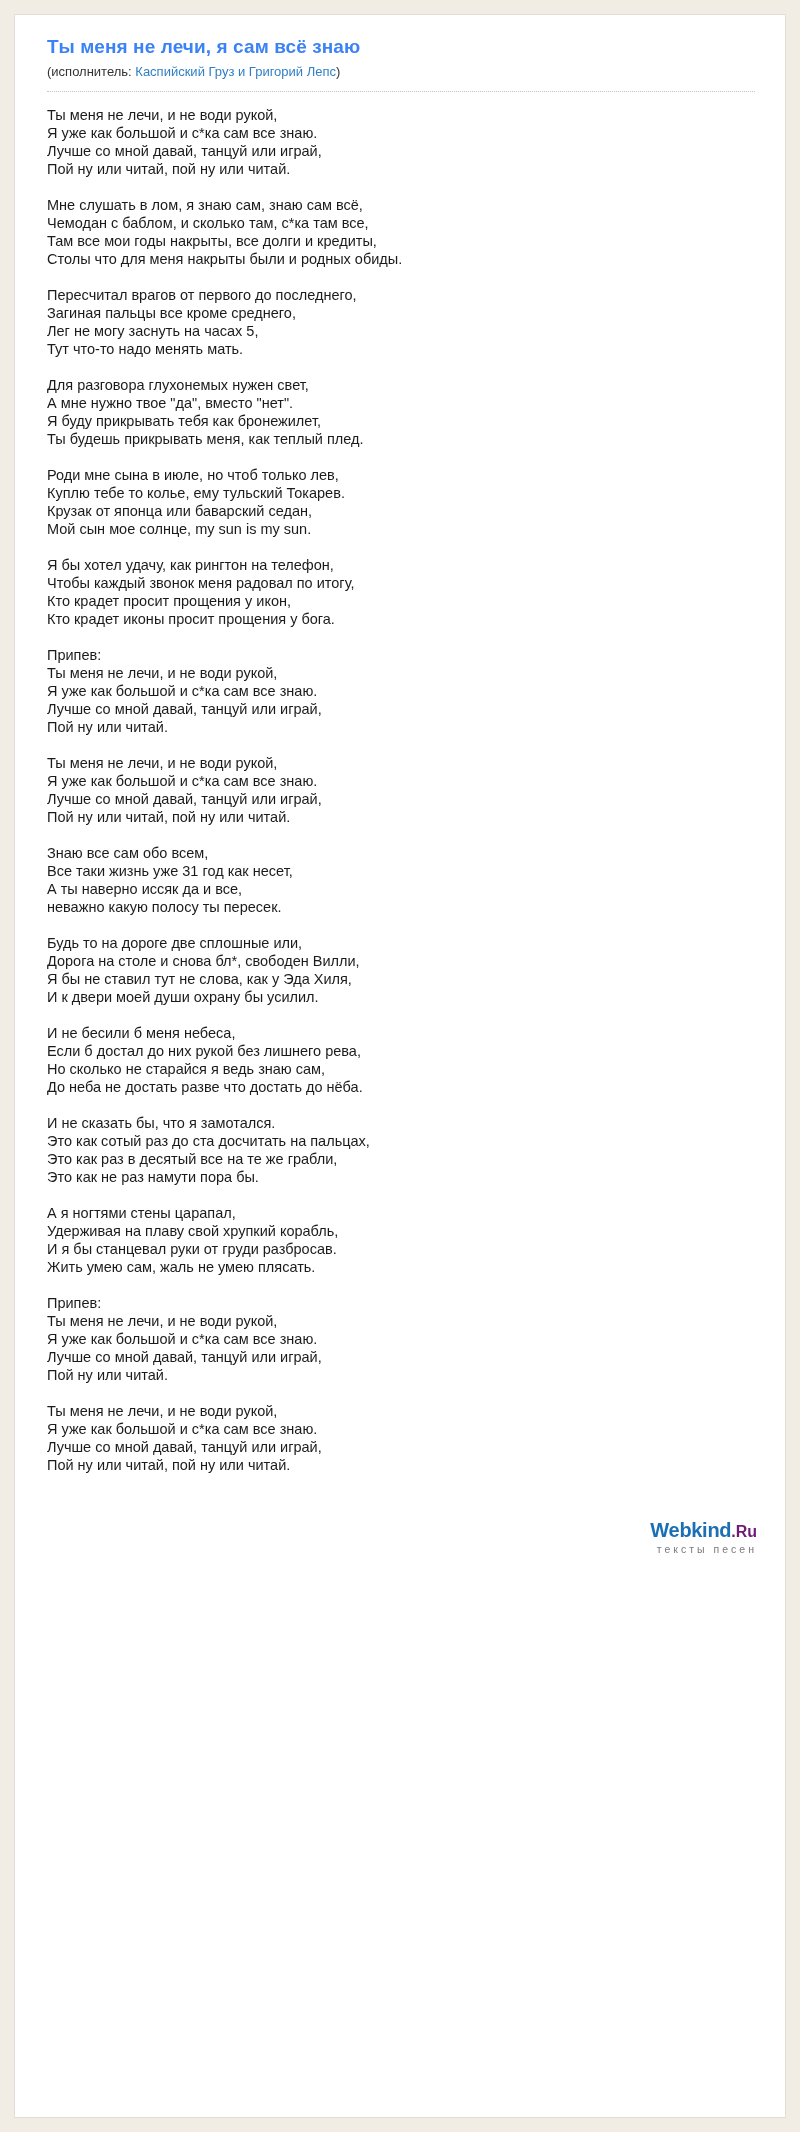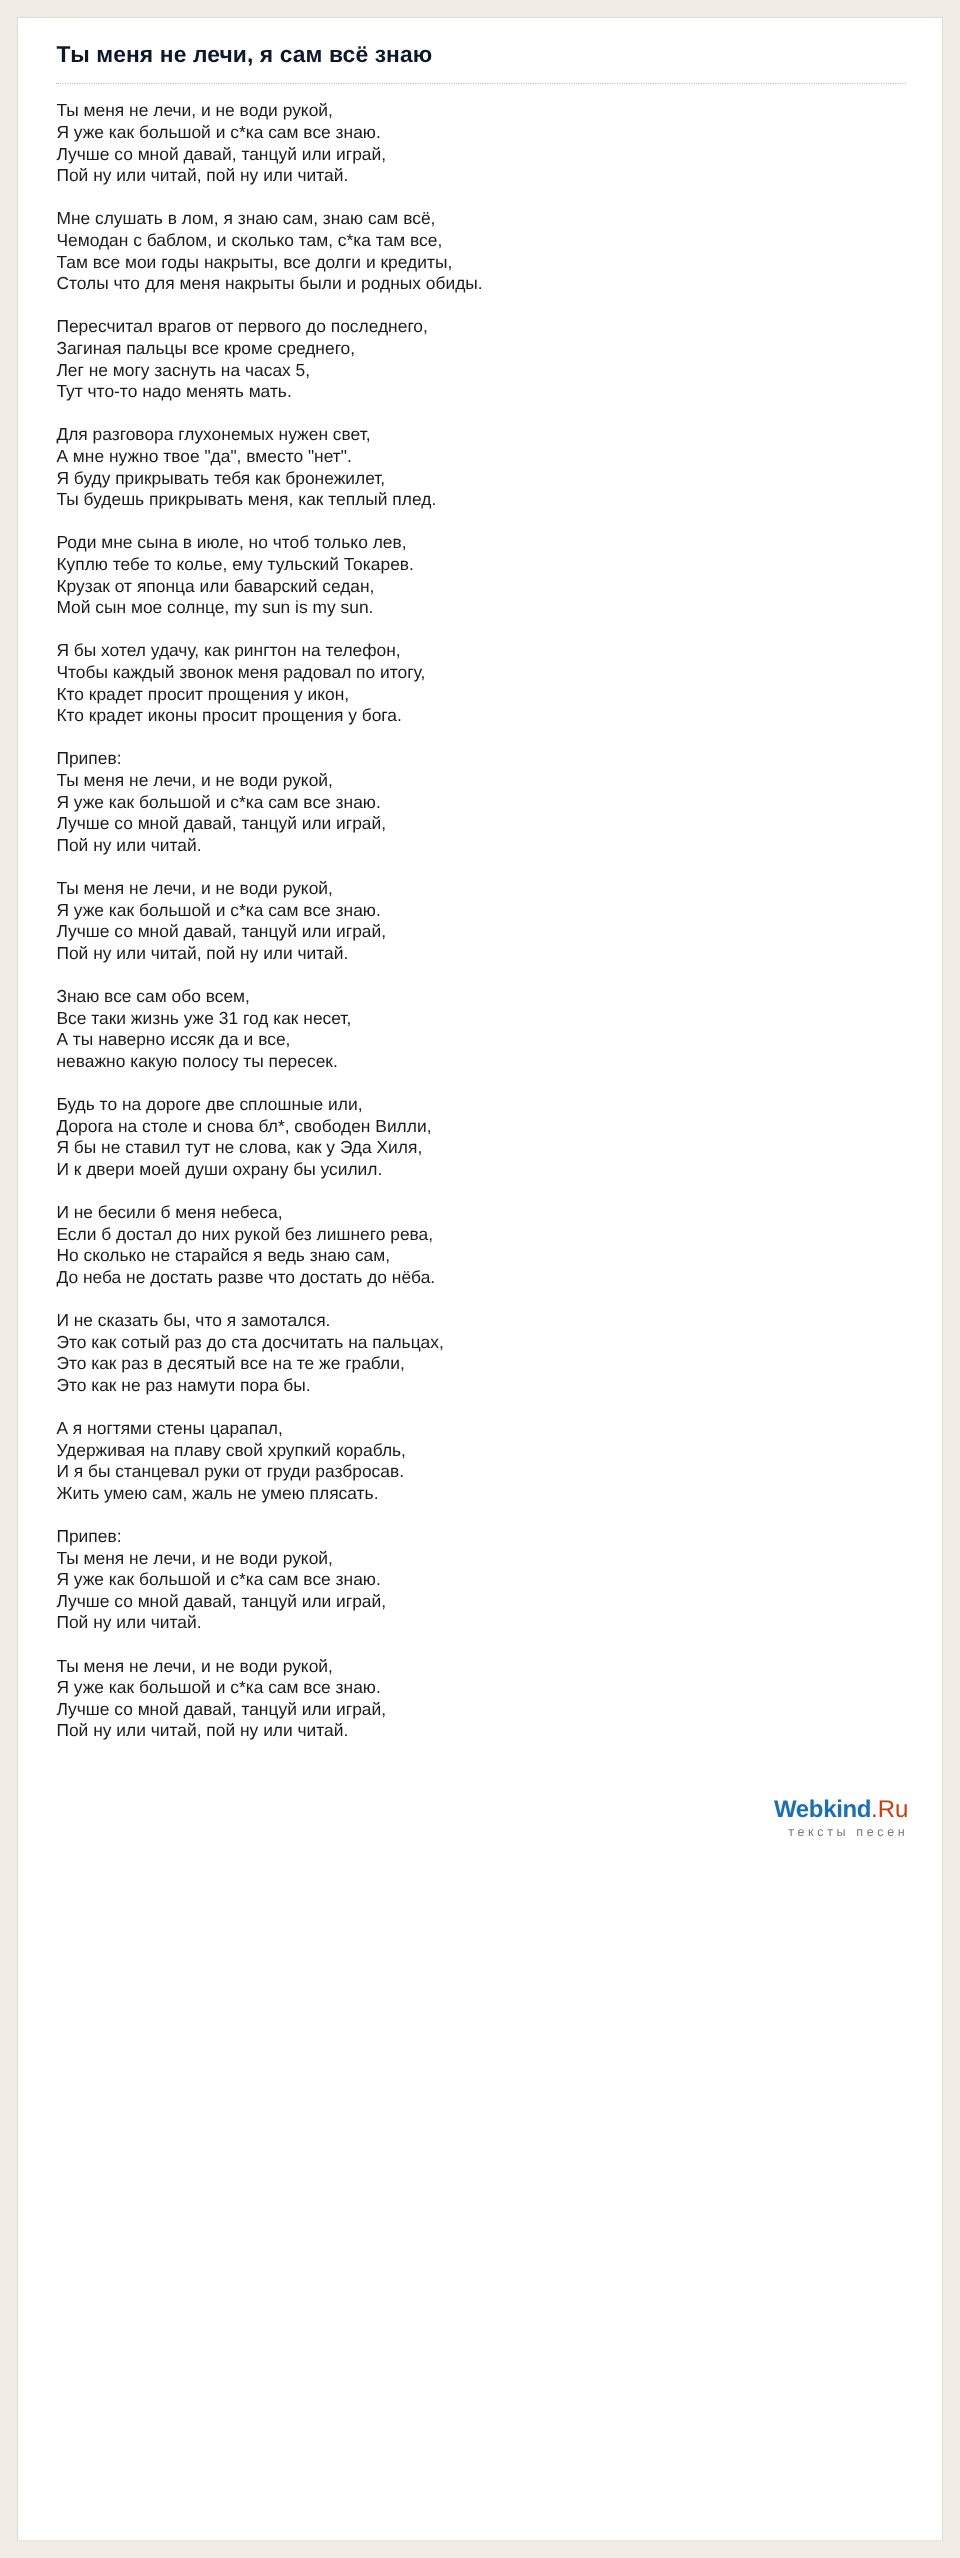--- a/index.html
+++ b/index.html
@@ -22,21 +22,21 @@
   .sheet {
     background: #ffffff;
     border: 1px solid #e2ddd4;
     box-sizing: border-box;
     width: 772px;
     min-height: 2104px;
     padding: 18px 22px 10px 22px;
     position: relative;
   }
   .song-title {
-    color: #0f172a;
+    color: #3b82f6;
     font-size: 19px;
     font-weight: bold;
     line-height: 24px;
     margin: 2px 0 4px 10px;
     letter-spacing: 0.1px;
   }
   .performer-line {
     font-size: 13px;
     color: #333333;
     margin: 0 0 0 10px;
@@ -72,40 +72,41 @@
     line-height: 1;
   }
   .brand-main {
     font-size: 20px;
     font-weight: bold;
     color: #1a6fb5;
     letter-spacing: -0.3px;
     display: inline-block;
   }
   .brand-suffix {
-    font-size: 20px;
-    font-weight: normal;
-    color: #c2410c;
+    font-size: 16px;
+    font-weight: bold;
+    color: #701a75;
     display: inline-block;
   }
   .brand-sub {
     font-size: 10.5px;
     color: #7a7a7a;
     letter-spacing: 3px;
     margin-top: 4px;
   }
 </style>
 </head>
 <body>
 
 <div class="page-frame">
   <div class="sheet">
 
     <h1 class="song-title">Ты меня не лечи, я сам всё знаю</h1>
 
+    <div class="performer-line"><span>(исполнитель:</span> <a class="performer-link" href="#">Каспийский Груз и Григорий Лепс</a><span>)</span></div>
 
     <hr class="divider">
 
     <div class="lyrics">Ты меня не лечи, и не води рукой,
 Я уже как большой и с*ка сам все знаю.
 Лучше со мной давай, танцуй или играй,
 Пой ну или читай, пой ну или читай.
 
 Мне слушать в лом, я знаю сам, знаю сам всё,
 Чемодан с баблом, и сколько там, с*ка там все,

